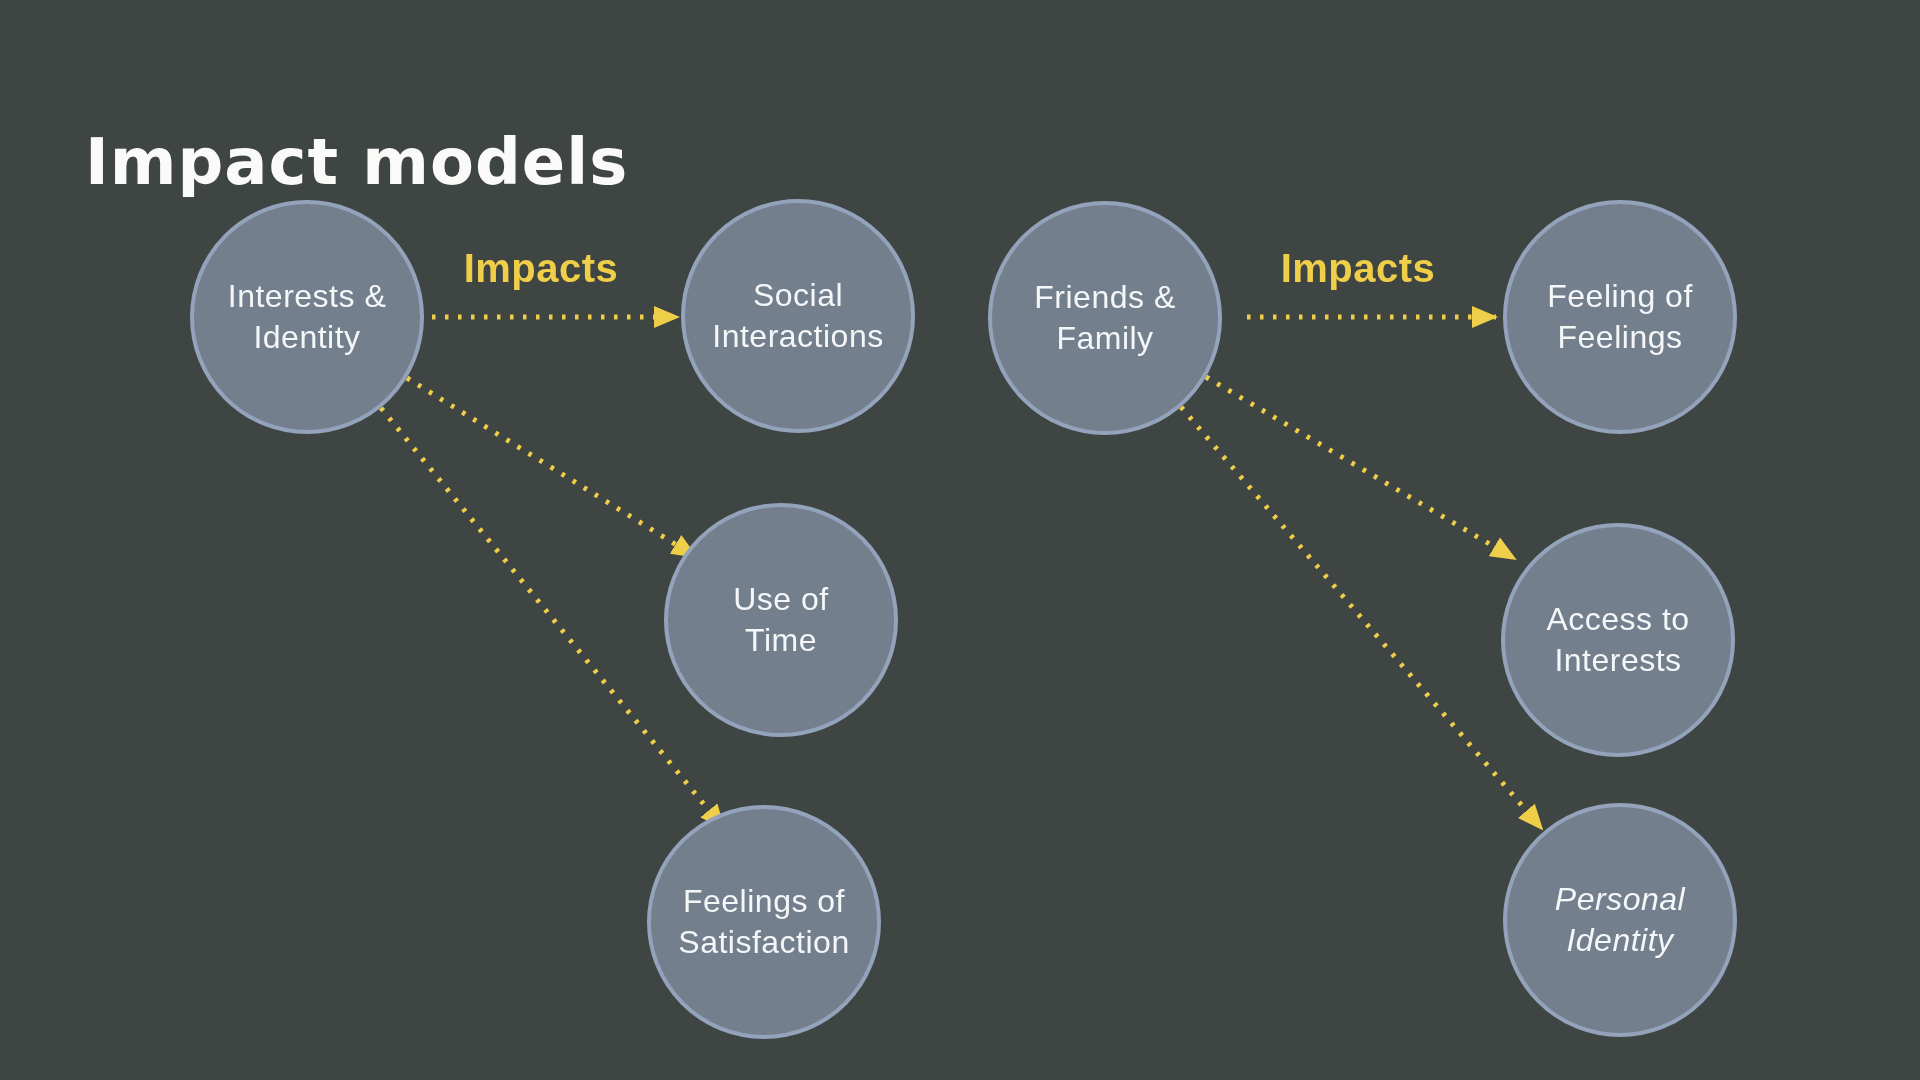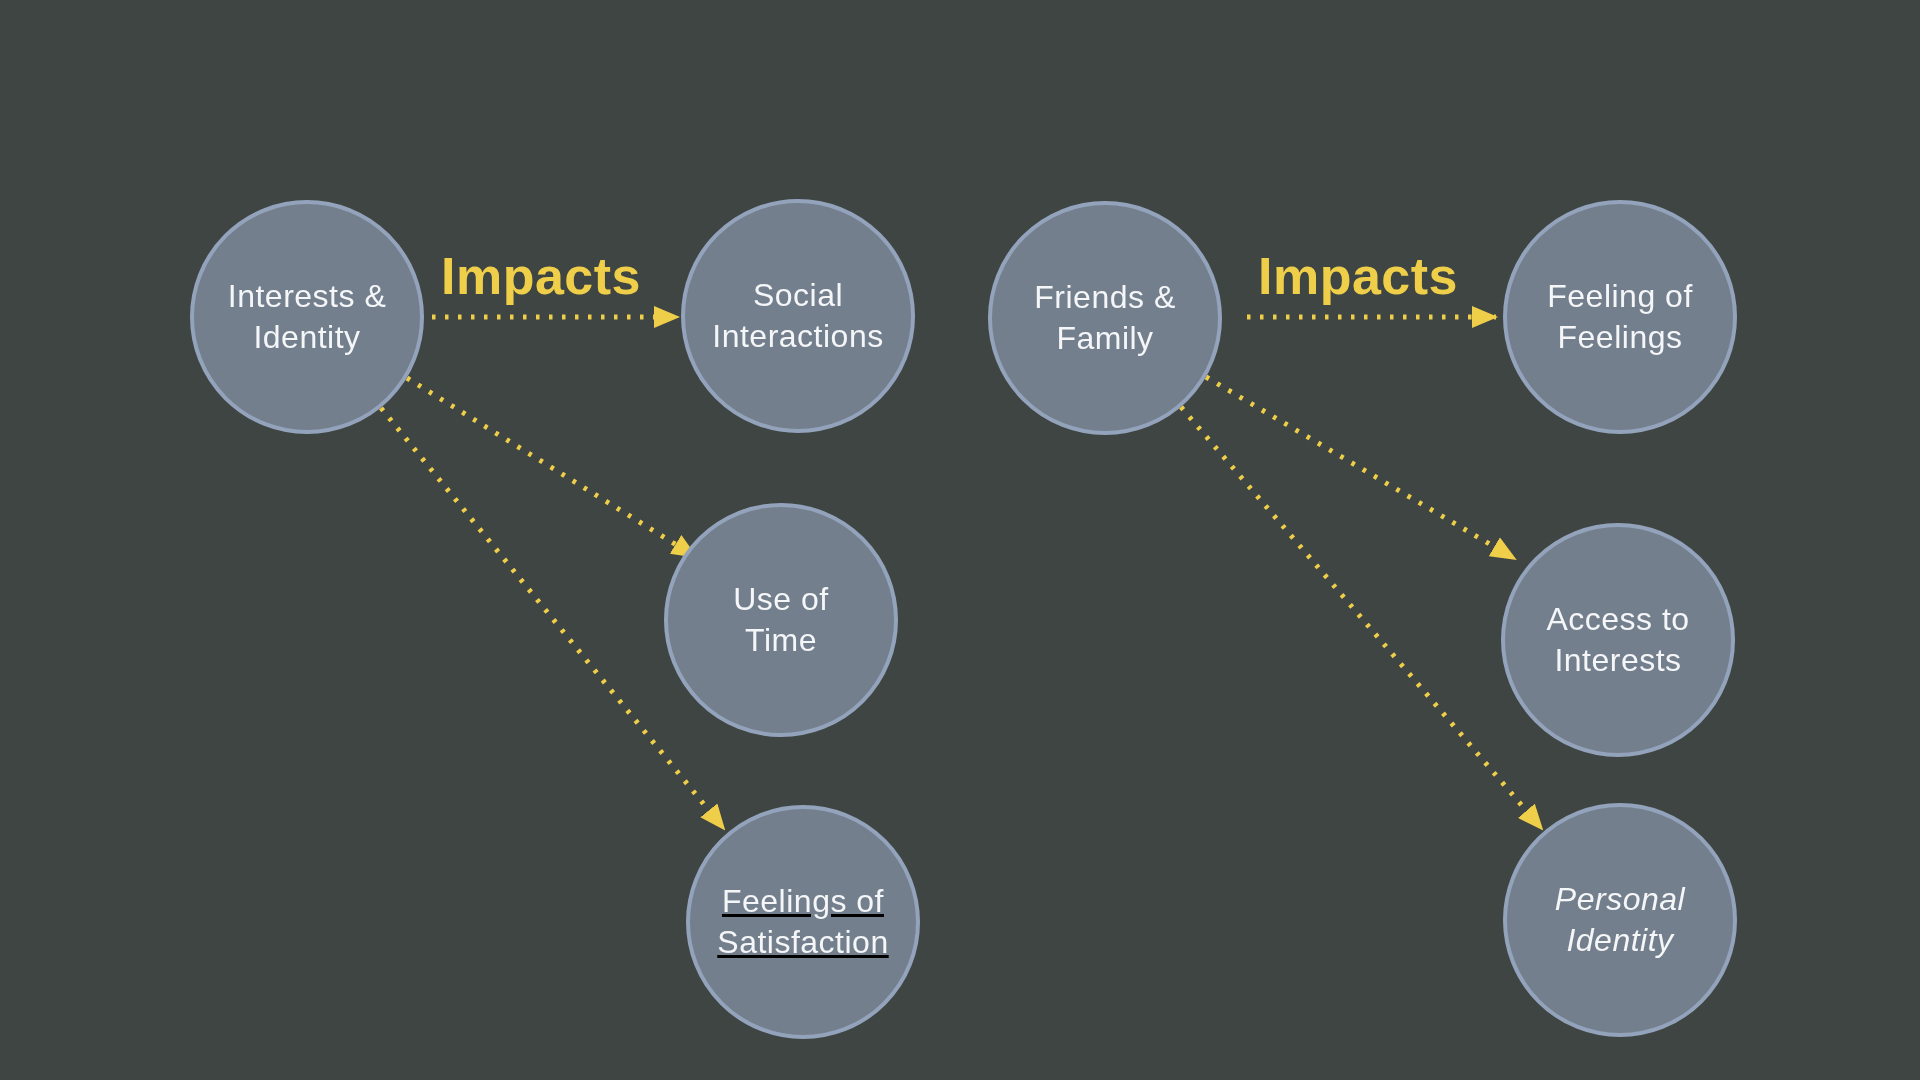--- a/index.html
+++ b/index.html
@@ -25,37 +25,38 @@
     box-sizing:border-box;
     display:flex;align-items:center;justify-content:center;
   }
   .node-label{
     color:var(--text,#F4F6F8);
     font-size:32px;line-height:1.28;text-align:center;
     white-space:pre-line;letter-spacing:0.5px;
   }
   .impacts-label{
     position:absolute;width:240px;text-align:center;
-    font-size:52px;font-weight:700;letter-spacing:0.5px;
+    font-size:40px;font-weight:700;letter-spacing:0.5px;
     color:var(--accent,#EFCE4A);
   }
   .arrow-layer{position:absolute;left:0;top:0;width:1920px;height:1080px;}
   .arrow-line{
     stroke:var(--accent,#EFCE4A);
     stroke-width:5;
     stroke-dasharray:3.5 9.5;
     fill:none;
   }
   .arrow-head-shape{fill:var(--accent,#EFCE4A);}
 </style>
 </head>
 <body>
 
 <div class="canvas">
 
+  <h1 class="page-title">Impact models</h1>
 
   <svg class="arrow-layer" viewBox="0 0 1920 1080" xmlns="http://www.w3.org/2000/svg">
     <defs>
       <marker id="ah" markerUnits="userSpaceOnUse" markerWidth="26" markerHeight="22" refX="24" refY="11" orient="auto">
         <path class="arrow-head-shape" d="M0,0 L26,11 L0,22 Z"></path>
       </marker>
     </defs>
     <line class="arrow-line" x1="432" y1="317" x2="678" y2="317" marker-end="url(#ah)"></line>
     <line class="arrow-line" x1="407" y1="378" x2="696" y2="557" marker-end="url(#ah)"></line>
     <line class="arrow-line" x1="381" y1="408" x2="724" y2="829" marker-end="url(#ah)"></line>
@@ -71,21 +72,21 @@
     </div>
     <div class="impacts-label" style="left:421px;top:246px;">Impacts</div>
     <div class="node" style="left:681px;top:199px;">
       <span class="node-label">Social
 Interactions</span>
     </div>
     <div class="node" style="left:664px;top:503px;">
       <span class="node-label">Use of
 Time</span>
     </div>
-    <div class="node" style="left:686px;top:805px;text-decoration:underline;">
+    <div class="node" style="left:647px;top:805px;">
       <span class="node-label">Feelings of
 Satisfaction</span>
     </div>
   </div>
 
   <div>
     <div class="node" style="left:988px;top:201px;">
       <span class="node-label">Friends &amp;
 Family</span>
     </div>

